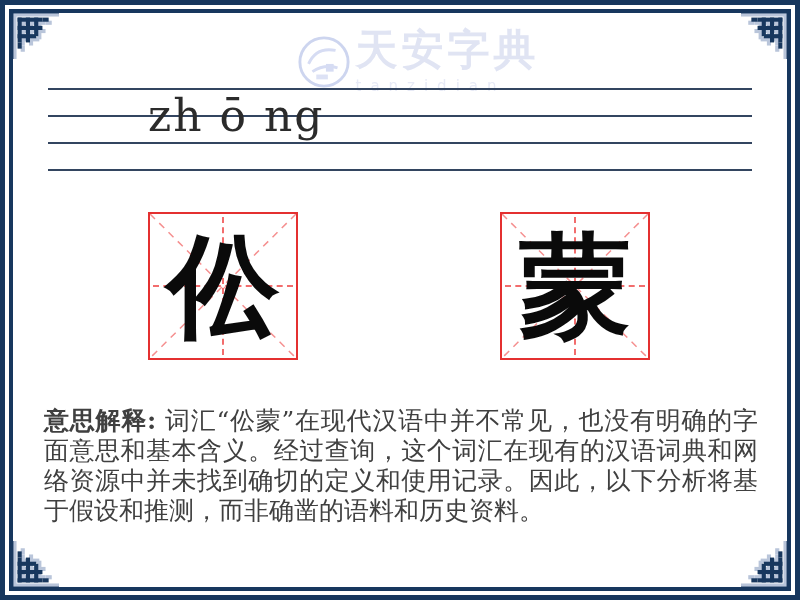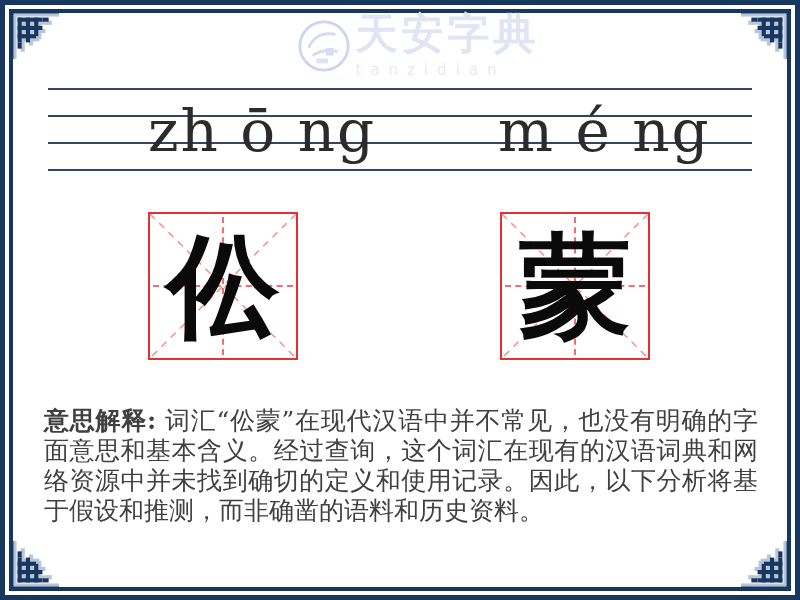--- a/index.html
+++ b/index.html
@@ -10,29 +10,29 @@
   
   .outer-frame{position:absolute;inset:0;border:5px solid #17375e;box-sizing:border-box;}
   .inner-frame{position:absolute;inset:9px;border:4px solid #17375e;box-sizing:border-box;}
   
   .corner{position:absolute;width:58px;height:58px;}
   .corner.tl{top:1px;left:1px;}
   .corner.tr{top:1px;right:1px;transform:scaleX(-1);}
   .corner.bl{bottom:1px;left:1px;transform:scaleY(-1);}
   .corner.br{bottom:1px;right:1px;transform:scale(-1,-1);}
   
-  .logo{position:absolute;top:12px;left:0;right:0;display:flex;align-items:center;justify-content:center;gap:5px;padding-left:36px;}
+  .logo{position:absolute;top:28px;left:0;right:0;display:flex;align-items:center;justify-content:center;gap:5px;padding-left:36px;}
   .logo-text{display:flex;flex-direction:column;align-items:flex-start;}
   .wordmark{font-size:42px;font-weight:bold;color:#e0e4f3;letter-spacing:4px;line-height:1.05;}
   .subtitle{font-size:15px;color:#e7eaf6;letter-spacing:9px;margin-top:5px;
             font-family:"DejaVu Sans","Liberation Sans",sans-serif;}
   
   .guide-line{position:absolute;left:48px;width:704px;height:0;border-top:2.5px solid #334560;}
   .gl1{top:88px;} .gl2{top:115px;} .gl3{top:142px;} .gl4{top:169px;}
-  .pinyin{position:absolute;top:102px;font-size:58px;line-height:1.0;color:#2b2b2b;
+  .pinyin{position:absolute;top:94px;font-size:44px;line-height:1.0;color:#2b2b2b;
           letter-spacing:2px;white-space:pre;}
   .p1{left:148px;} .p2{left:498px;}
   
   .char-box{position:absolute;top:212px;width:150px;height:148px;border:2px solid #e43030;
             box-sizing:border-box;background:#ffffff;}
   .b1{left:148px;} .b2{left:500px;}
   .diag{position:absolute;inset:0;width:100%;height:100%;}
   .cross-h{position:absolute;left:3px;right:3px;top:50%;margin-top:-1px;border-top:2px dashed #f26d6d;}
   .cross-v{position:absolute;top:3px;bottom:3px;left:50%;margin-left:-1px;border-left:2px dashed #f26d6d;}
   .hanzi{position:absolute;inset:0;display:flex;align-items:center;justify-content:center;
@@ -167,21 +167,20 @@
       <div class="wordmark">天安字典</div>
       <div class="subtitle">tanzidian</div>
     </div>
   </div>
 
   <div class="guide-line gl1"></div>
   <div class="guide-line gl2"></div>
   <div class="guide-line gl3"></div>
   <div class="guide-line gl4"></div>
   <span class="pinyin p1">zh ō ng</span>
-  <span class="pinyin p2">m é ng</span>
 
   <div class="char-box b1">
     <svg class="diag" viewBox="0 0 146 144" preserveAspectRatio="none">
       <line x1="0" y1="0" x2="146" y2="144" stroke="#f58f8f" stroke-width="1.5" stroke-dasharray="7 6"></line>
       <line x1="146" y1="0" x2="0" y2="144" stroke="#f58f8f" stroke-width="1.5" stroke-dasharray="7 6"></line>
     </svg>
     <div class="cross-h"></div>
     <div class="cross-v"></div>
     <span class="hanzi">伀</span>
   </div>

